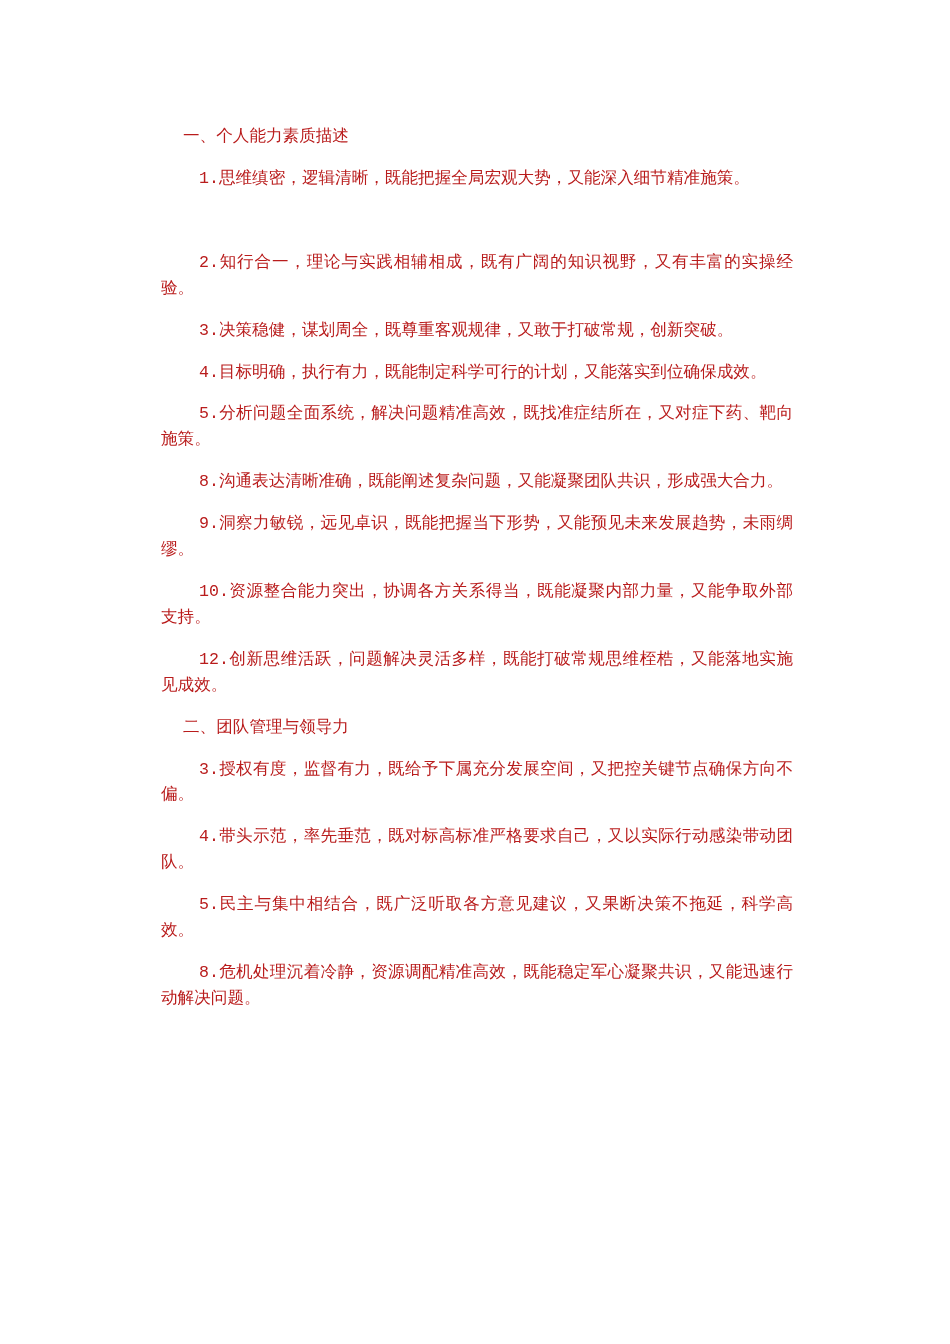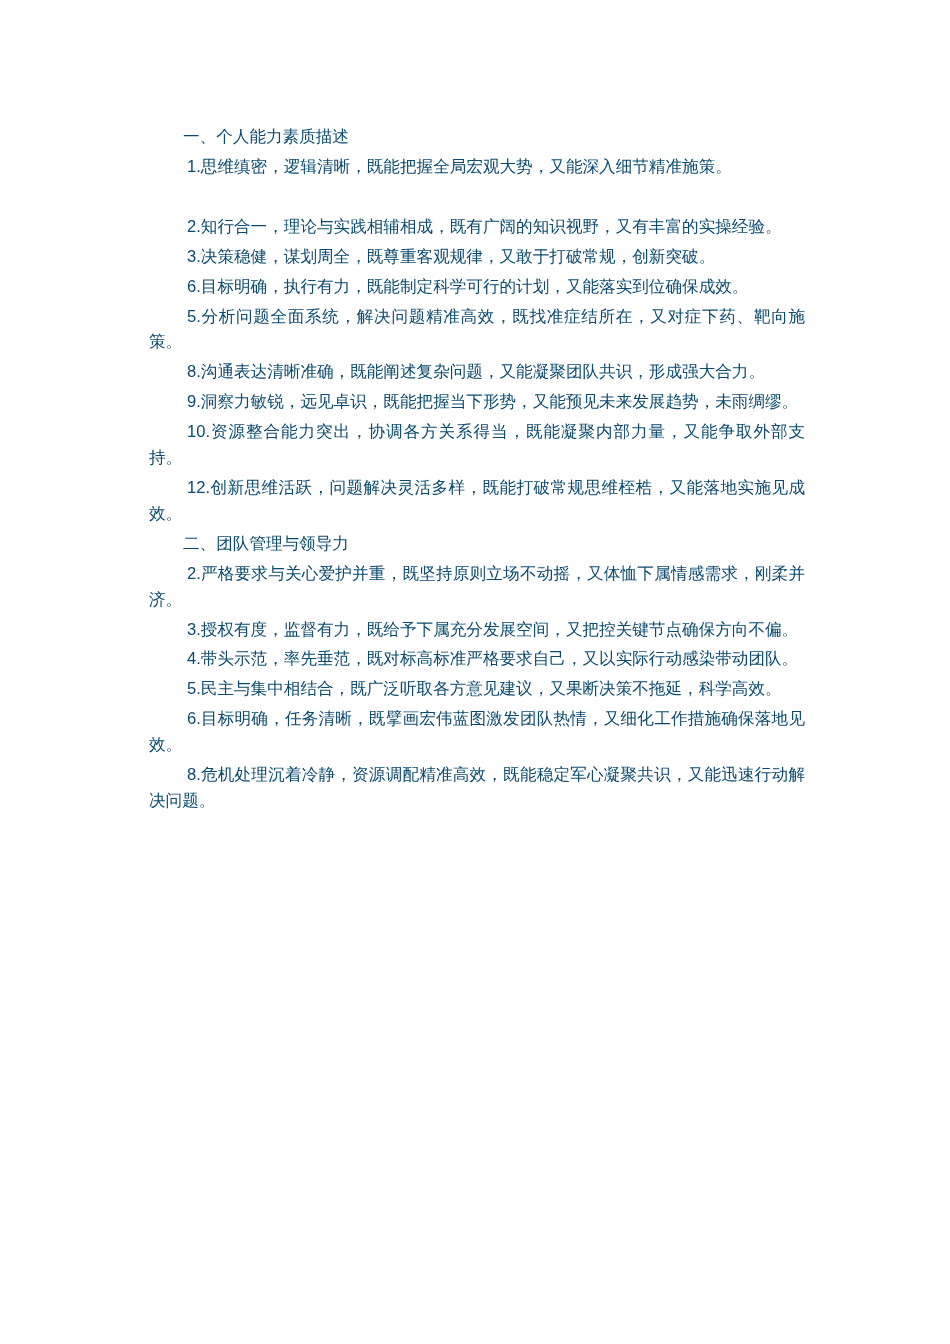--- a/index.html
+++ b/index.html
@@ -11,27 +11,27 @@
       width: 950px;
       height: 1344px;
       position: relative;
       overflow: hidden;
     }
     .page {
       position: absolute;
       left: 145px;
       top: 124px;
       width: 664px;
-      font-family: Liberation Sans, sans-serif;
+      font-family: Liberation Mono, monospace;
       font-size: 16.6px;
       line-height: 25.9px;
-      color: #0c4a6e;
+      color: #b91c1c;
     }
     .para {
-      margin: 4px;
+      margin: 16px;
       padding: 0;
       text-indent: 38px;
       text-align: justify;
       word-break: break-all;
     }
     .heading {
       margin: 0;
       text-indent: 38px;
     }
     .gap {
@@ -40,27 +40,25 @@
   </style>
 </head>
 <body>
 
 <div class="page">
   <p class="heading">一、个人能力素质描述</p>
   <p class="para">1.思维缜密，逻辑清晰，既能把握全局宏观大势，又能深入细节精准施策。</p>
   <div class="gap"></div>
   <p class="para">2.知行合一，理论与实践相辅相成，既有广阔的知识视野，又有丰富的实操经验。</p>
   <p class="para">3.决策稳健，谋划周全，既尊重客观规律，又敢于打破常规，创新突破。</p>
-  <p class="para">6.目标明确，执行有力，既能制定科学可行的计划，又能落实到位确保成效。</p>
+  <p class="para">4.目标明确，执行有力，既能制定科学可行的计划，又能落实到位确保成效。</p>
   <p class="para">5.分析问题全面系统，解决问题精准高效，既找准症结所在，又对症下药、靶向施策。</p>
   <p class="para">8.沟通表达清晰准确，既能阐述复杂问题，又能凝聚团队共识，形成强大合力。</p>
   <p class="para">9.洞察力敏锐，远见卓识，既能把握当下形势，又能预见未来发展趋势，未雨绸缪。</p>
   <p class="para">10.资源整合能力突出，协调各方关系得当，既能凝聚内部力量，又能争取外部支持。</p>
   <p class="para">12.创新思维活跃，问题解决灵活多样，既能打破常规思维桎梏，又能落地实施见成效。</p>
 
   <p class="heading">二、团队管理与领导力</p>
-  <p class="para">2.严格要求与关心爱护并重，既坚持原则立场不动摇，又体恤下属情感需求，刚柔并济。</p>
   <p class="para">3.授权有度，监督有力，既给予下属充分发展空间，又把控关键节点确保方向不偏。</p>
   <p class="para">4.带头示范，率先垂范，既对标高标准严格要求自己，又以实际行动感染带动团队。</p>
   <p class="para">5.民主与集中相结合，既广泛听取各方意见建议，又果断决策不拖延，科学高效。</p>
-  <p class="para">6.目标明确，任务清晰，既擘画宏伟蓝图激发团队热情，又细化工作措施确保落地见效。</p>
   <p class="para">8.危机处理沉着冷静，资源调配精准高效，既能稳定军心凝聚共识，又能迅速行动解决问题。</p>
 </div>
 
 </body></html>

